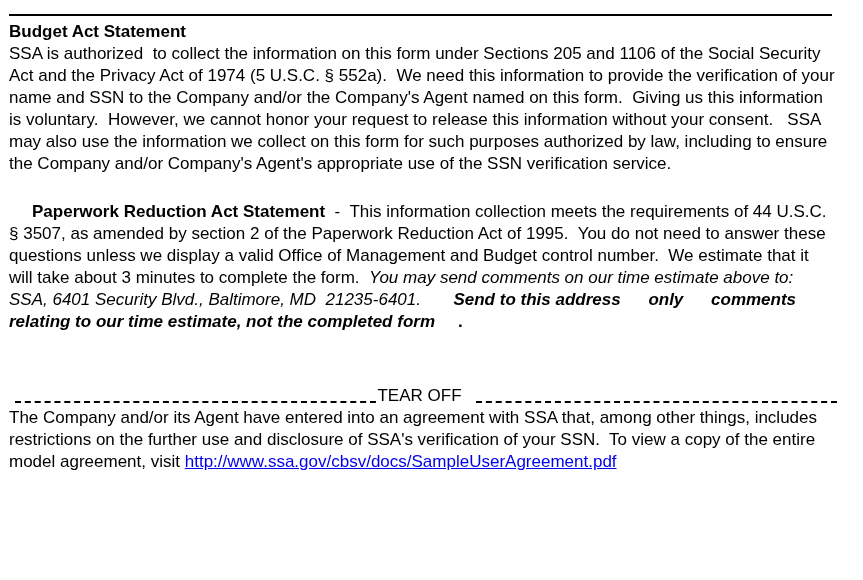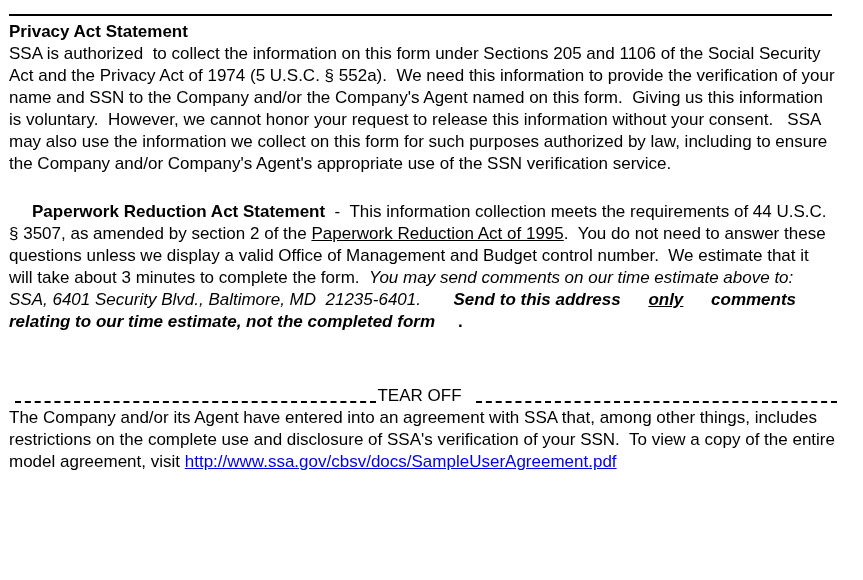--- a/index.html
+++ b/index.html
@@ -25,21 +25,21 @@
     font-weight: bold;
     margin: 0;
   }
   .para {
     margin: 0;
     white-space: pre-wrap;
   }
   .para.paperwork { margin-top: 26px; }
   .run.bold { font-weight: bold; margin-left: 23px; }
   .run.italic { font-style: italic; }
-  .run.underline { text-decoration: underline; }
+  .run.underline { }
   .run.link {
     color: var(--link-color, #0000ee);
     text-decoration: underline;
     cursor: pointer;
     margin-top: 20px;
   }
   .tear {
     display: flex;
     align-items: flex-start;
     margin-top: 52px;
@@ -62,26 +62,26 @@
   }
   .notice-heading { margin-top: 22px; }
 </style>
 </head>
 <body style="background: rgb(255, 255, 255);">
 
 <div class="page">
 
   <div class="top-rule"></div>
 
-  <h2 class="heading">Privacy Act Statement</h2>
+  <h2 class="heading">Budget Act Statement</h2>
   <p class="para">SSA is authorized  to collect the information on this form under Sections 205 and 1106 of the Social Security Act and the Privacy Act of 1974 (5 U.S.C. § 552a).  We need this information to provide the verification of your name and SSN to the Company and/or the Company's Agent named on this form.  Giving us this information is voluntary.  However, we cannot honor your request to release this information without your consent.   SSA may also use the information we collect on this form for such purposes authorized by law, including to ensure the Company and/or Company's Agent's appropriate use of the SSN verification service.</p>
 
   <p class="para paperwork"><span class="run bold">Paperwork Reduction Act Statement</span><span class="run">  -  This information collection meets the requirements of 44 U.S.C. § 3507, as amended by section 2 of the </span><span class="run underline">Paperwork Reduction Act of 1995</span><span class="run">.  You do not need to answer these questions unless we display a valid Office of Management and Budget control number.  We estimate that it will take about 3 minutes to complete the form.  </span><span class="run italic">You may send comments on our time estimate above to:  SSA, 6401 Security Blvd., Baltimore, MD  21235-6401.  </span><span class="run bold italic">Send to this address </span><span class="run bold italic underline">only</span><span class="run bold italic"> comments relating to our time estimate, not the completed form</span><span class="run bold">.</span></p>
 
   <div class="tear">
     <span class="dash left"></span>
     <span class="tear-label">TEAR OFF</span>
     <span class="dash right"></span>
   </div>
 
-  <p class="para"><span class="run">The Company and/or its Agent have entered into an agreement with SSA that, among other things, includes restrictions on the complete use and disclosure of SSA's verification of your SSN.  To view a copy of the entire model agreement, visit </span><span class="run link">http://www.ssa.gov/cbsv/docs/SampleUserAgreement.pdf</span></p>
+  <p class="para"><span class="run">The Company and/or its Agent have entered into an agreement with SSA that, among other things, includes restrictions on the further use and disclosure of SSA's verification of your SSN.  To view a copy of the entire model agreement, visit </span><span class="run link">http://www.ssa.gov/cbsv/docs/SampleUserAgreement.pdf</span></p>
 
 </div>
 
 </body></html>

